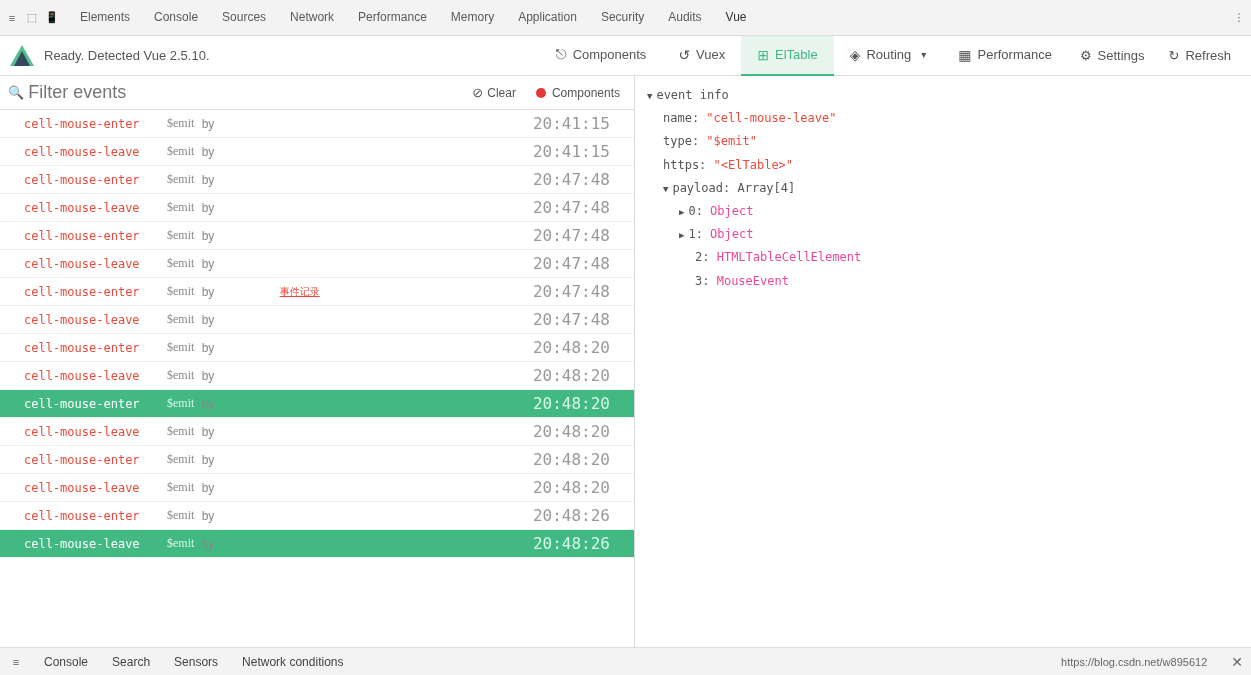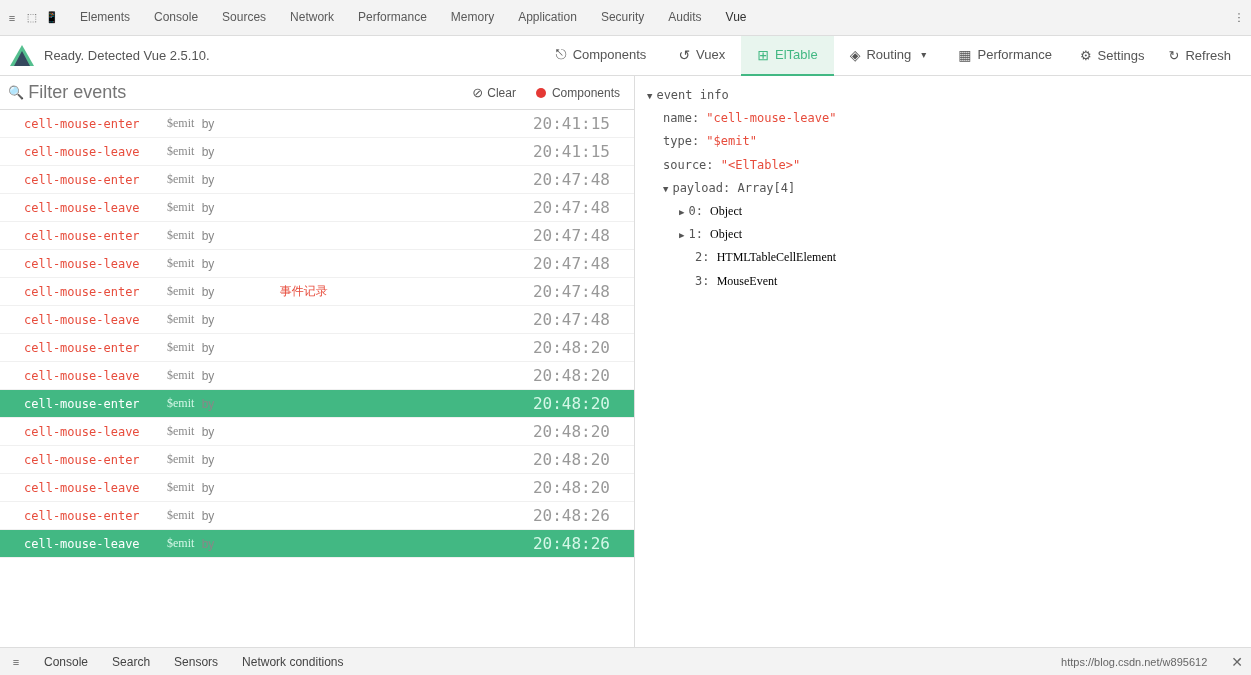--- a/index.html
+++ b/index.html
@@ -77,32 +77,32 @@
     .event-row.selected { background: #42b883; color: #fff; }
     .event-row.selected .event-name { color: #fff; }
     .event-row.selected .event-emit { color: #d4f7e7; }
     .event-row.selected .event-component { color: #d4f7e7; }
     .event-row.selected .event-time { color: #d4f7e7; }
     .event-name { color: #e74c3c; font-family: monospace; font-size: 12px; min-width: 140px; }
     .event-emit { color: #888; font-family: Liberation Serif, serif; font-size: 12px; }
     .event-by { color: #888; font-family: Liberation Sans, sans-serif; font-size: 12px; margin-left: 4px; }
     .event-component { color: #1565c0; font-family: monospace; font-size: 12px; margin-left: 2px; }
     .event-time { margin-left: auto; color: #999; font-family: monospace; font-size: 16px; }
-    .event-annotation { color: #e74c3c; font-size: 12px; margin-left: 60px; }
+    .event-annotation { color: #e74c3c; font-size: 10px; margin-left: 60px; text-decoration: underline; }
 
     
     .events-list::-webkit-scrollbar { width: 6px; }
     .events-list::-webkit-scrollbar-track { background: #f1f1f1; }
     .events-list::-webkit-scrollbar-thumb { background: #ccc; border-radius: 3px; }
 
     
     .info-panel { flex: 1; overflow-y: auto; padding: 8px 12px; background: #fff; font-family: monospace; font-size: 12px; }
     .info-key { color: #555; }
     .info-string { color: #e74c3c; }
-    .info-keyword { color: #000000; font-family: Liberation Serif, serif; }
+    .info-keyword { color: #ec4899; }
     .info-label { color: #555; }
     .info-line { display: flex; align-items: flex-end; padding: 2px 0; line-height: 1.6; }
     .indent1 { padding-left: 16px; }
     .section-header { display: flex; align-items: center; text-align: center; }
 
     
     .bottom-bar {
       display: flex; align-items: center; background: #f3f3f3; border-top: 1px solid #ddd;
       height: 28px; padding: 0 8px; flex-shrink: 0; gap: 16px;
     }
@@ -322,21 +322,21 @@
     <div class="indent1">
       <div class="info-line">
         <span class="info-key">name:</span>&nbsp;
         <span class="info-string">"cell-mouse-leave"</span>
       </div>
       <div class="info-line">
         <span class="info-key">type:</span>&nbsp;
         <span class="info-string">"$emit"</span>
       </div>
       <div class="info-line">
-        <span class="info-key">source:</span>&nbsp;
+        <span class="info-key">https:</span>&nbsp;
         <span class="info-string">"&lt;ElTable&gt;"</span>
       </div>
       <div class="info-line section-header">
         <span class="tri-down"></span>
         <span class="info-key">payload:</span>&nbsp;
         <span class="info-label">Array[4]</span>
       </div>
       <div class="indent1" id="payload-items">
       <div class="info-line"><span class="tri-right"></span><span class="info-key">0:</span>&nbsp;<span class="info-keyword">Object</span></div>
           <div class="info-line"><span class="tri-right"></span><span class="info-key">1:</span>&nbsp;<span class="info-keyword">Object</span></div>

